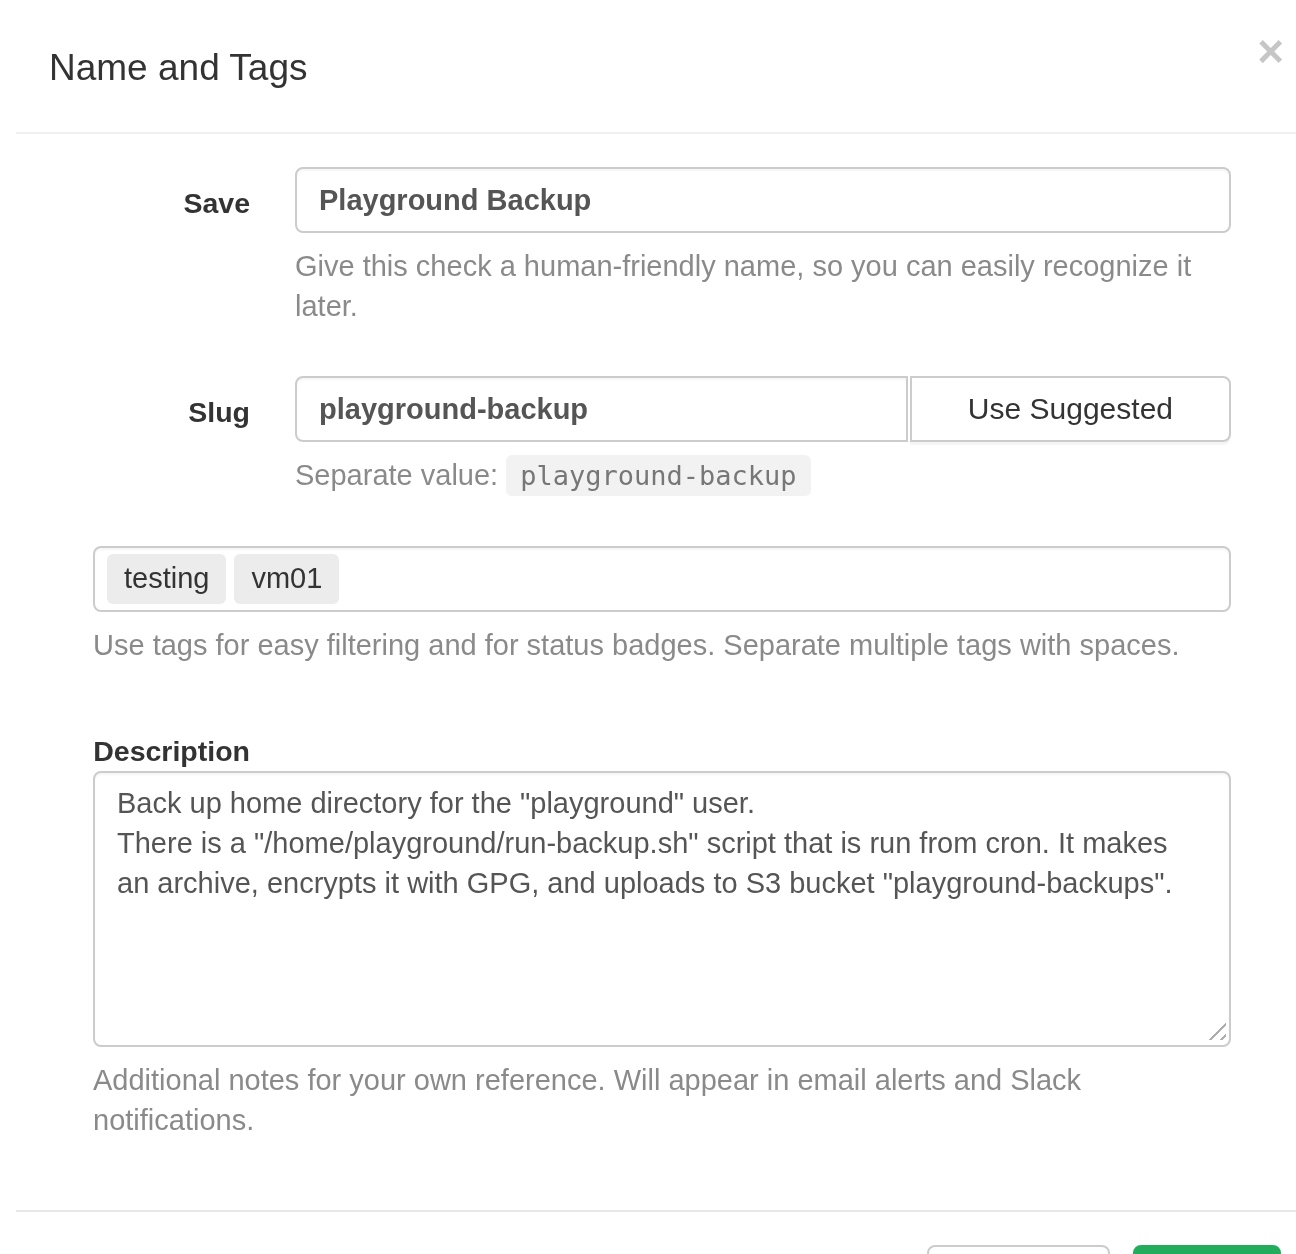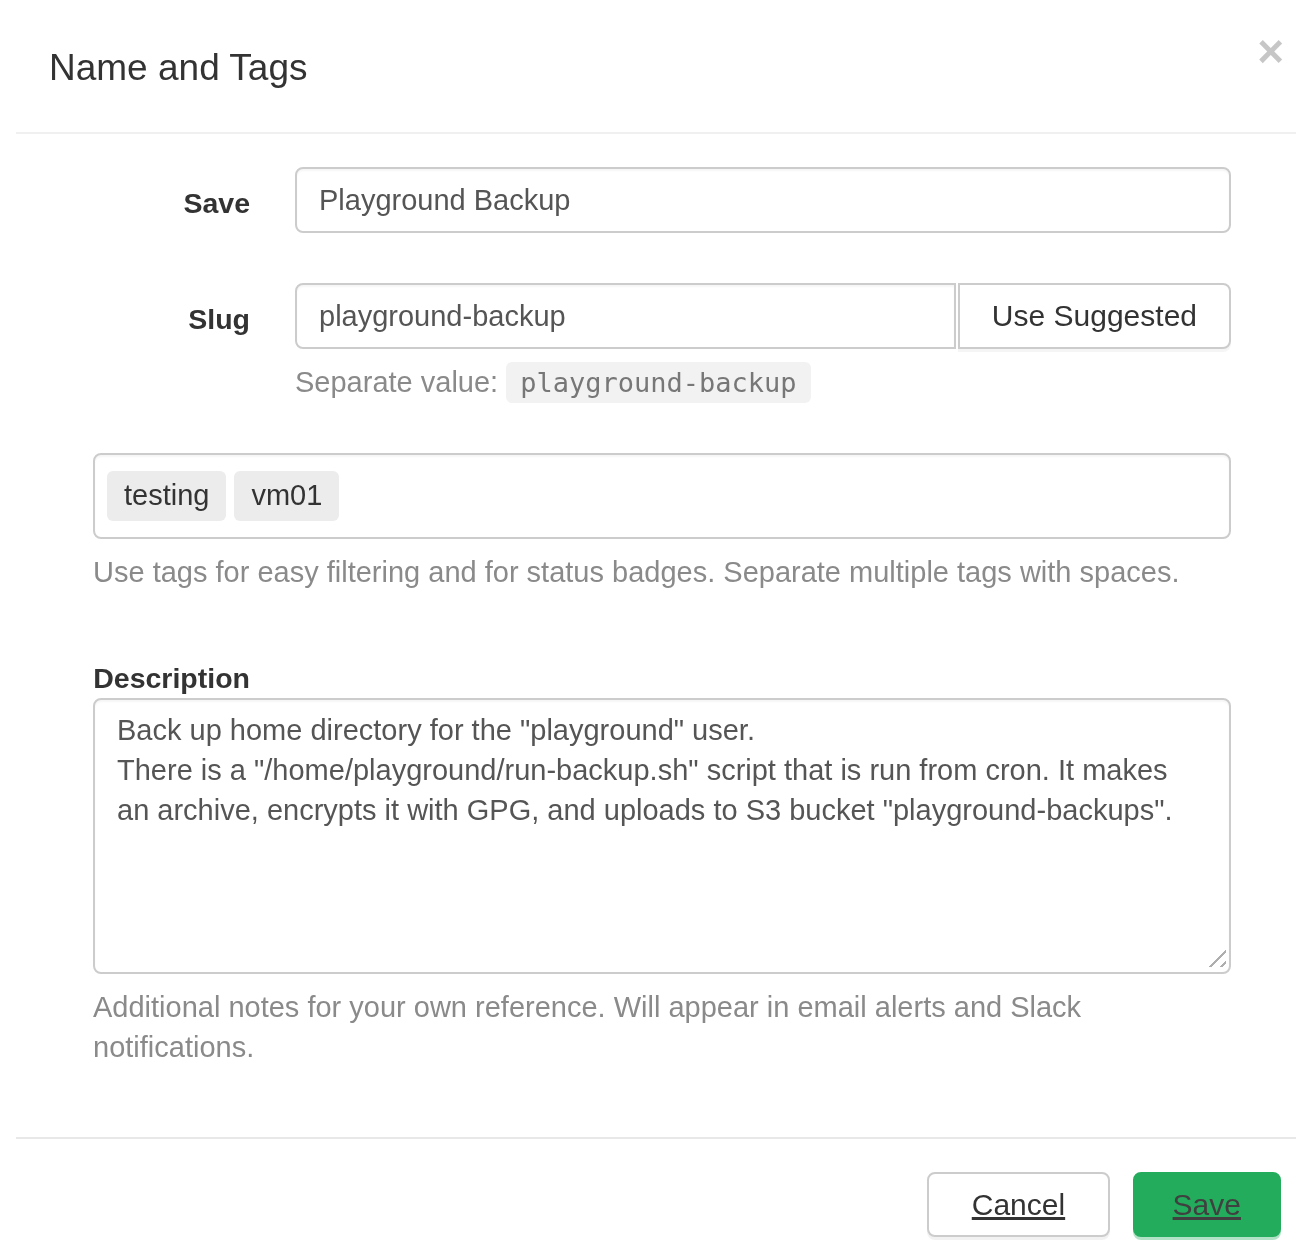--- a/index.html
+++ b/index.html
@@ -40,48 +40,49 @@
   }
   .control-col { flex:1; min-width:0; margin-left:45px; }
 
   .text-input {
     display:block; width:100%; height:66px;
     border:2px solid #ccc; border-radius:8px;
     font-size:29px; color:#555; padding:0 22px;
     font-family:"Liberation Sans", sans-serif;
     background:#fff; outline:none;
     box-shadow:inset 0 2px 2px rgba(0,0,0,0.04);
+    font-weight:bold;
   }
 
   .help-block {
     margin-top:13px; font-size:29px; color:#8a8a8a; line-height:40px;
   }
 
   
   .input-group { display:flex; align-items:stretch; }
   .input-group .text-input {
     flex:1; border-top-right-radius:0; border-bottom-right-radius:0;
   }
   .btn-default {
     background:#fff; border:2px solid #ccc; color:#333;
     font-size:30px; font-family:"Liberation Sans", sans-serif;
-    padding:0 32px; height:66px; cursor:pointer;
+    padding:0 56px; height:66px; cursor:pointer;
     border-radius:0 8px 8px 0; margin-left:2px;
     box-shadow:0 3px 0 rgba(0,0,0,0.04);
   }
   .code-chip {
     font-family:"DejaVu Sans Mono", monospace;
     font-size:27px; color:#777; background:#f2f2f2;
     padding:5px 14px; border-radius:6px; white-space:nowrap;
   }
 
   
   .tags-box {
     display:flex; align-items:center; gap:8px;
-    width:100%; height:86px; padding:0 12px;
+    width:100%; height:66px; padding:0 12px;
     border:2px solid #ccc; border-radius:8px; background:#fff;
     cursor:text;
     box-shadow:inset 0 2px 2px rgba(0,0,0,0.04);
   }
   .tag-chip {
     background:#ececec; color:#333; font-size:29px;
     padding:9px 17px; border-radius:6px; line-height:1.1;
     cursor:pointer;
   }
 
@@ -136,20 +137,21 @@
     <div class="modal-title">Name and Tags</div>
     <button class="close-btn">×</button>
   </div>
 
   <div class="modal-body">
 
     <div class="form-group">
       <label class="label-col">Save</label>
       <div class="control-col">
         <input type="text" class="text-input" value="Playground Backup" style="">
+        <div class="help-block">Give this check a human-friendly name, so you can easily recognize it later.</div>
       </div>
     </div>
 
     <div class="form-group">
       <label class="label-col">Slug</label>
       <div class="control-col">
         <div class="input-group">
           <input type="text" class="text-input" value="playground-backup" style="">
           <button class="btn-default">Use Suggested</button>
         </div>

